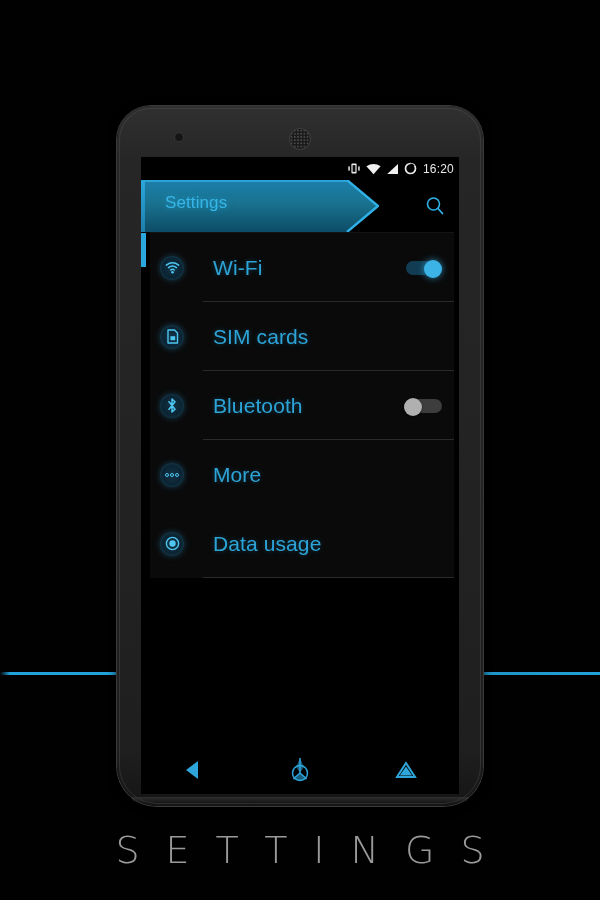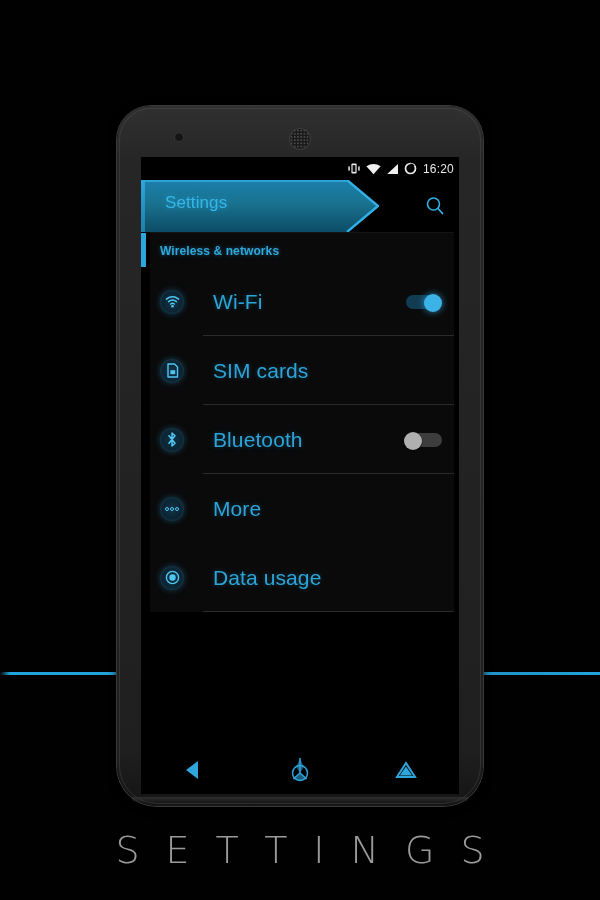--- a/index.html
+++ b/index.html
@@ -99,20 +99,21 @@
 
   
   .screen {
     position: absolute;
     left: 24px;
     top: 51px;
     width: 318px;
     height: 589px;
     background: #000000;
     overflow: hidden;
+    text-align: center;
   }
 
   
   .statusbar {
     position: relative;
     height: 23px;
     background: #000;
     display: flex;
     align-items: center;
     justify-content: flex-end;
@@ -366,21 +367,20 @@
             <circle cx="10.5" cy="10" r="6" fill="none" stroke="#2fb0e6" stroke-width="1.6"></circle>
             <line x1="15" y1="14.5" x2="19.5" y2="19.5" stroke="#2fb0e6" stroke-width="1.8" stroke-linecap="round"></line>
           </svg>
         </div>
       </div>
 
       <div class="content">
 
         <div class="card">
           <div class="section-accent"></div>
-          <div class="section-header">Wireless &amp; networks</div>
 
           <div class="row">
             <div class="row-icon">
               <svg width="15" height="13" viewBox="0 0 15 13">
                 <path d="M1.4 4.1 Q7.5 -0.4 13.6 4.1" fill="none" stroke="#4fc6f2" stroke-width="1.5" stroke-linecap="round"></path>
                 <path d="M3.6 6.6 Q7.5 3.6 11.4 6.6" fill="none" stroke="#4fc6f2" stroke-width="1.5" stroke-linecap="round"></path>
                 <path d="M5.7 9.0 Q7.5 7.6 9.3 9.0" fill="none" stroke="#4fc6f2" stroke-width="1.5" stroke-linecap="round"></path>
                 <circle cx="7.5" cy="11.2" r="1.3" fill="#4fc6f2"></circle>
               </svg>
             </div>

